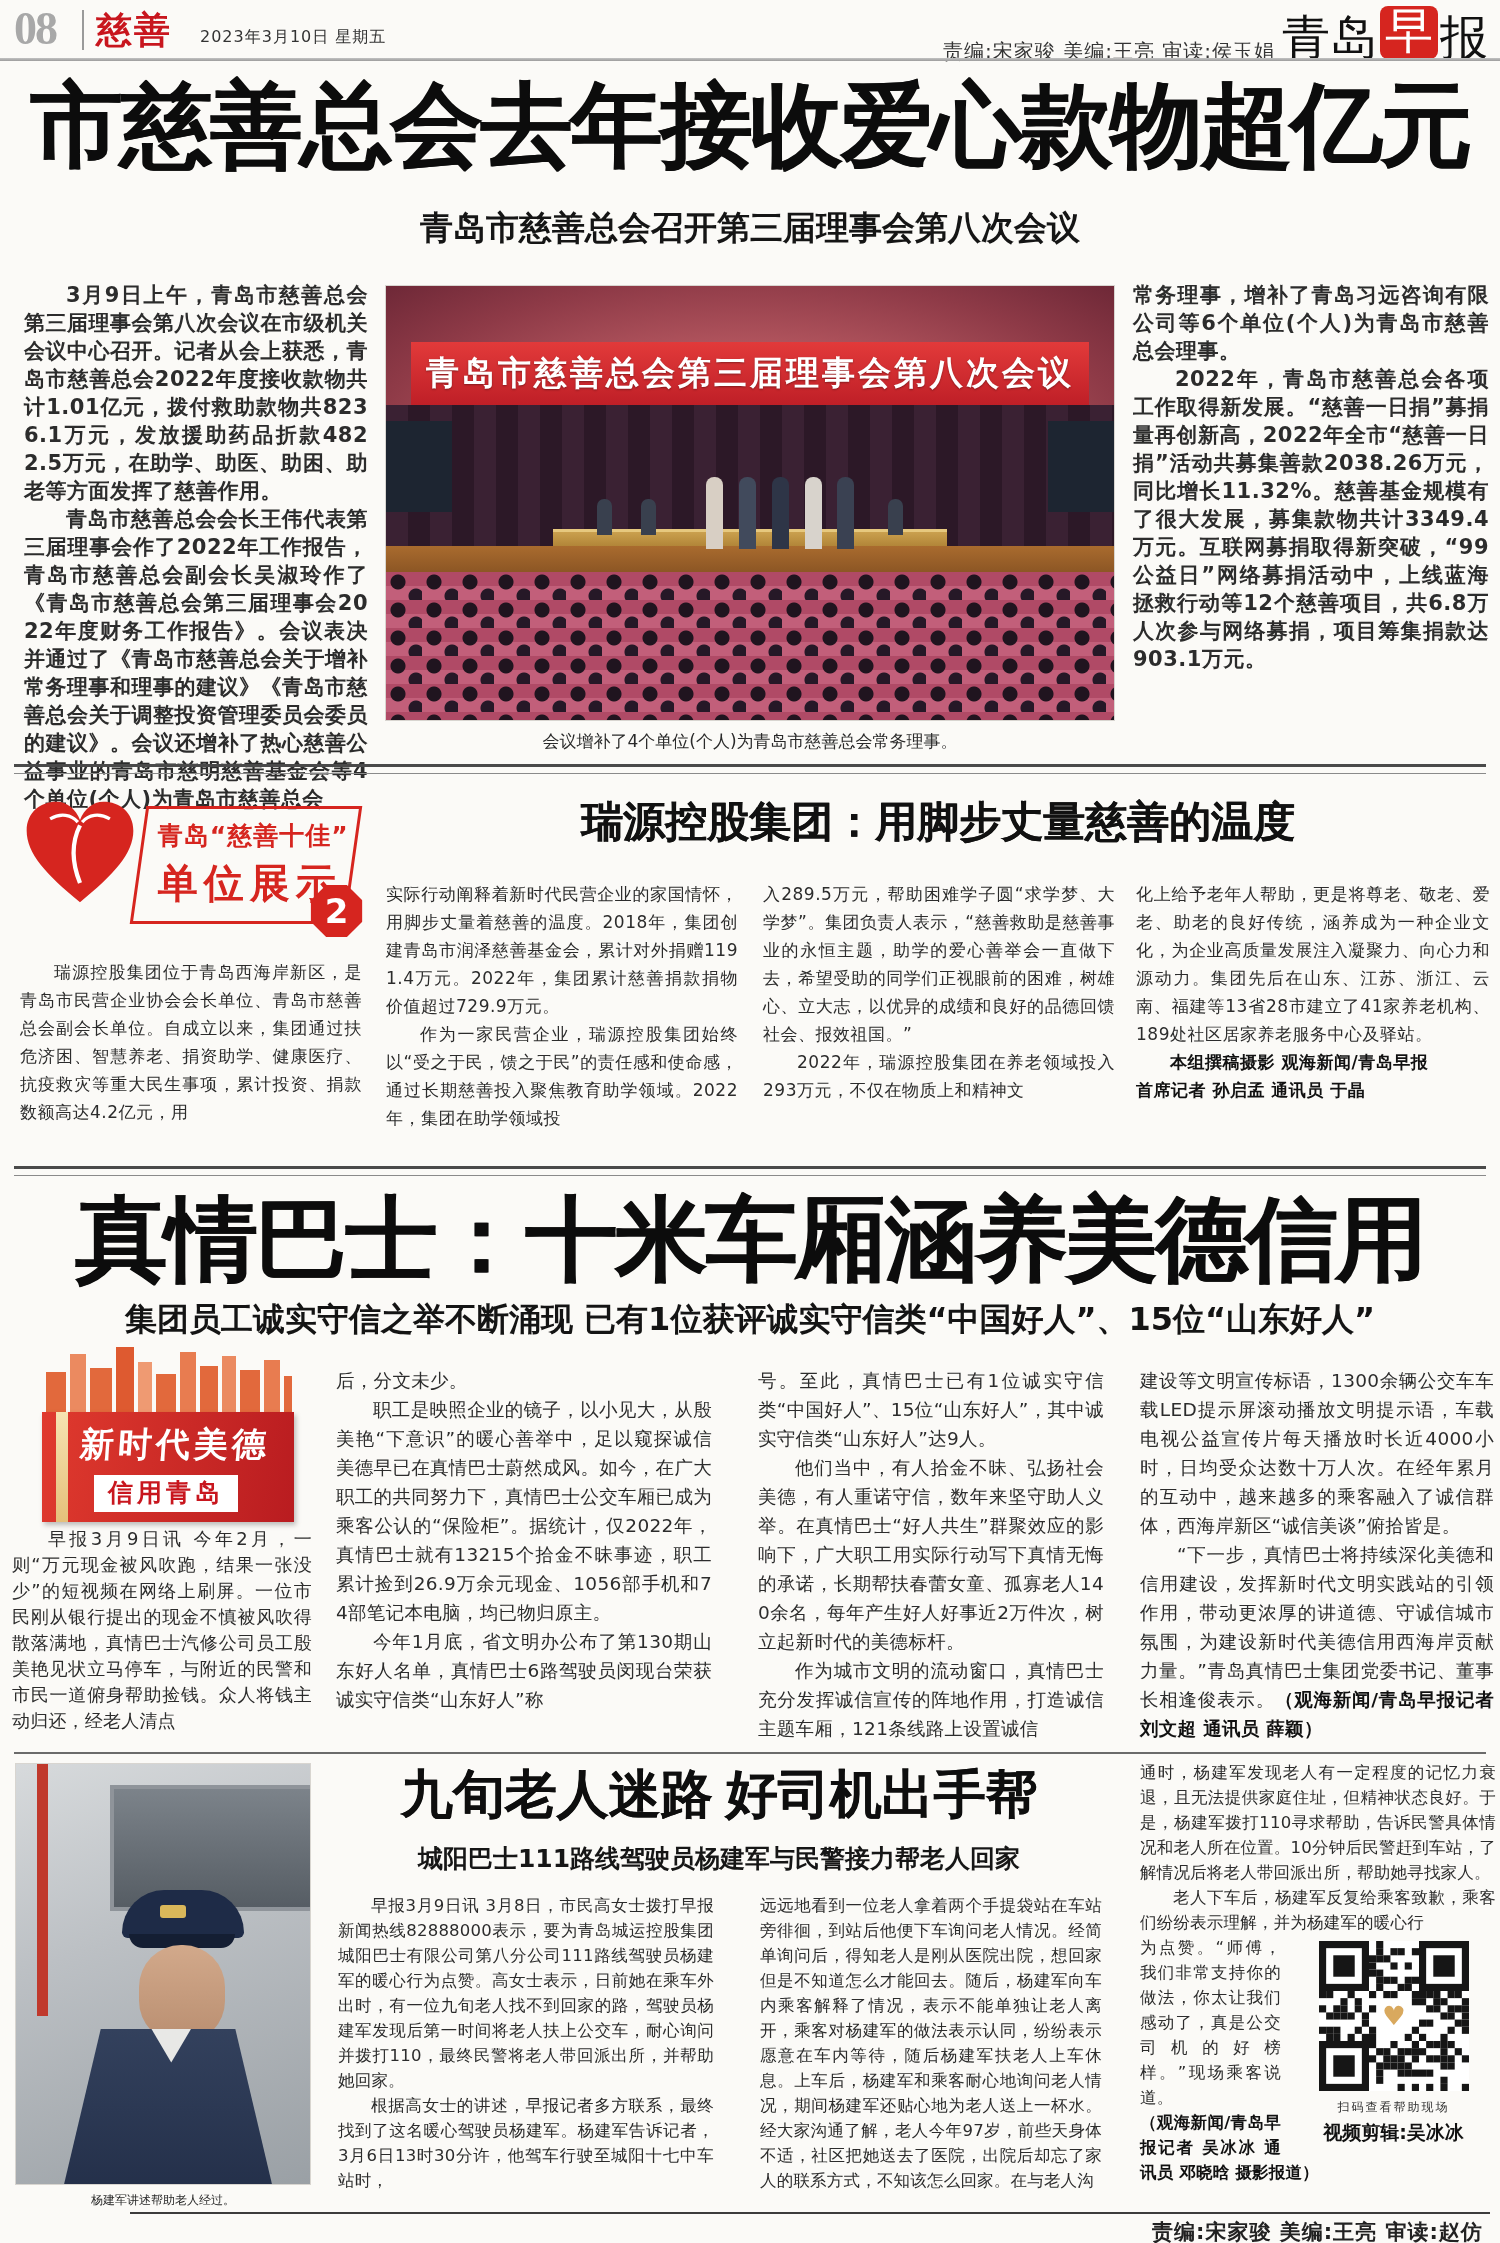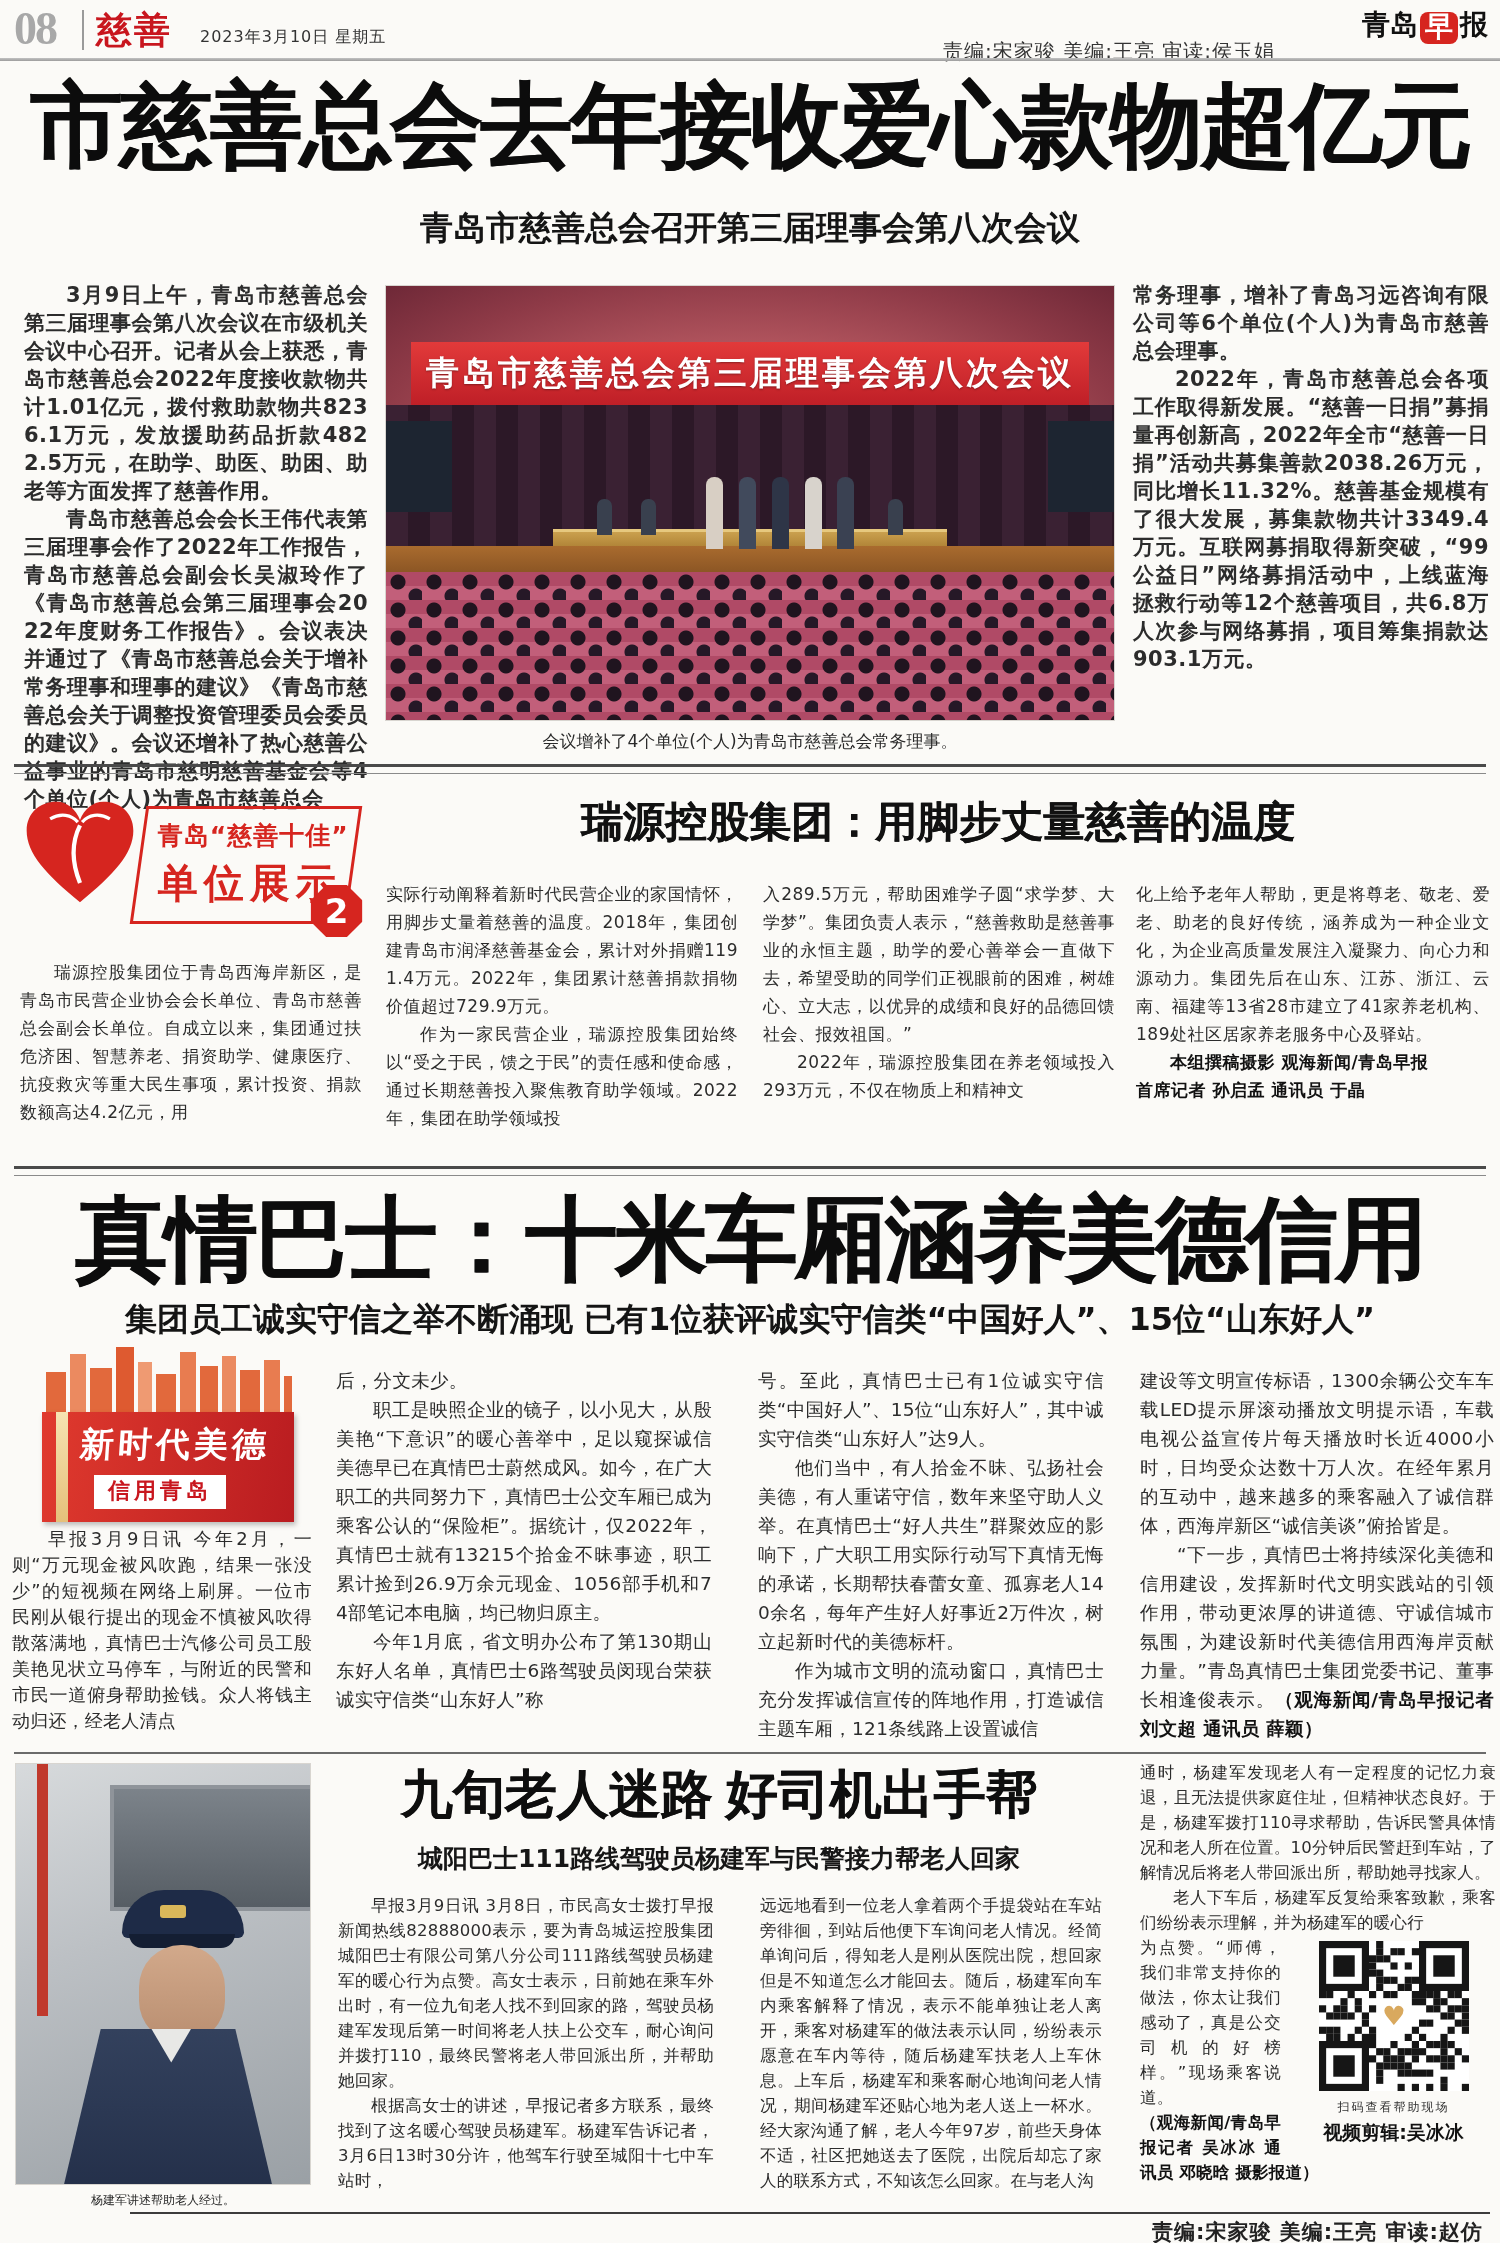--- a/index.html
+++ b/index.html
@@ -4,21 +4,21 @@
 <style>
   html,body{margin:0;padding:0;background:#e8e6e2;}
   .sheet{position:relative;width:1500px;height:2243px;margin:0 auto;background:#fbfaf7;
          font-family:"DejaVu Sans",sans-serif;color:#262626;overflow:hidden;}
   
   .hdr-no{position:absolute;left:14px;top:2px;font:900 46px "Liberation Serif",serif;color:#a8a8a8;letter-spacing:-2px;}
   .hdr-div{position:absolute;left:82px;top:10px;width:2px;height:40px;background:#9a9a9a;}
   .hdr-sec{position:absolute;left:96px;top:6px;font-family:"Liberation Serif",serif;font-weight:900;font-size:36px;color:#c8161e;letter-spacing:2px;}
   .hdr-date{position:absolute;left:200px;top:27px;font-size:16px;color:#333;letter-spacing:1px;}
   .hdr-eds{position:absolute;right:225px;top:38px;font-size:20px;color:#333;letter-spacing:1px;}
-  .masthead{position:absolute;right:12px;top:6px;display:flex;align-items:flex-end;font-family:"Liberation Serif",serif;font-weight:700;font-size:28px;color:#111;}
+  .masthead{position:absolute;right:12px;top:6px;display:flex;align-items:flex-start;font-family:"Liberation Serif",serif;font-weight:400;font-size:48px;color:#111;}
   .mast-zao{display:inline-block;margin:0 2px;padding:0 5px 3px;background:#d6251f;color:#fff;border-radius:8px;line-height:1.05;}
   .hdr-line{position:absolute;left:0;top:58px;width:100%;height:3px;background:linear-gradient(#c2c2c2,#9c9c9c);}
   
   .sep{position:absolute;left:14px;width:1472px;height:6px;border-top:3px solid #4a4a4a;border-bottom:1px solid #8a8a8a;}
   .sep3{position:absolute;left:14px;width:1472px;height:2px;background:#6b6b6b;}
   .foot-line{position:absolute;left:130px;top:2212px;width:1360px;height:2px;background:#3c3c3c;}
   .foot-eds{position:absolute;left:1152px;top:2218px;font-size:21px;font-weight:bold;color:#222;letter-spacing:1px;}
   
   .h1{position:absolute;left:8px;top:64px;width:1484px;text-align:center;
       font-family:"Liberation Serif",serif;font-weight:900;font-size:92px;line-height:1.35;color:#0c0c0c;
@@ -68,21 +68,21 @@
   .b2num{position:absolute;right:-18px;bottom:-16px;width:52px;height:52px;background:#d6251f;color:#fff;
          font-weight:900;font-size:34px;display:flex;align-items:center;justify-content:center;transform:skewX(8deg);
          clip-path:polygon(30% 0,70% 0,100% 30%,100% 70%,70% 100%,30% 100%,0 70%,0 30%);}
   
   .badge3{position:absolute;left:42px;top:1342px;width:252px;height:182px;}
   .b3sky{position:absolute;left:0;top:0;width:252px;height:72px;}
   .b3red{position:absolute;top:70px;left:0;width:100%;height:110px;background:linear-gradient(100deg,#e03a2e,#b91c20);box-shadow:2px 3px 5px rgba(0,0,0,.25);}
   .b3gold{position:absolute;left:14px;top:0;width:12px;height:100%;background:linear-gradient(#f6e3b2,#e5c07a);}
   .b3l1{margin:10px 0 0 38px;color:#fff;font-size:34px;font-weight:900;letter-spacing:4px;transform:skewX(-4deg);}
   .b3l2w{display:inline-block;margin:7px 0 0 52px;background:#fff;padding:1px 14px 3px;}
-  .b3l2{color:#c8161e;font-size:22px;font-weight:900;letter-spacing:4px;}
+  .b3l2{color:#c8161e;font-size:25px;font-weight:900;letter-spacing:4px;}
   
   .photo4{position:absolute;left:16px;top:1764px;width:294px;height:420px;overflow:hidden;
           background:linear-gradient(160deg,#d7dadc 0%,#bcc0c4 40%,#9aa0a5 100%);box-shadow:0 0 0 1px #d8d5d0;}
   .p4win{position:absolute;top:5%;left:32%;width:68%;height:28%;background:linear-gradient(#7c838a,#565d64);border:4px solid #8f949a;}
   .p4pole{position:absolute;top:0;left:7%;width:11px;height:60%;background:#c0392c;}
   .p4cap{position:absolute;top:30%;left:36%;width:122px;height:48px;background:#1e2b47;border-radius:60px 60px 8px 8px;}
   .p4badge{position:absolute;top:33.5%;left:49%;width:26px;height:13px;background:#d9b75a;border-radius:3px;}
   .p4brim{position:absolute;top:40.5%;left:38.5%;width:106px;height:14px;background:#141e33;border-radius:0 0 50px 50px;}
   .p4face{position:absolute;top:43%;left:42%;width:86px;height:98px;background:linear-gradient(#d2a98b,#b98e70);border-radius:42px;}
   .p4torso{position:absolute;top:63%;left:16%;width:210px;height:160px;background:linear-gradient(#33415d,#24304a);clip-path:polygon(18% 0,82% 0,100% 100%,0 100%);}

